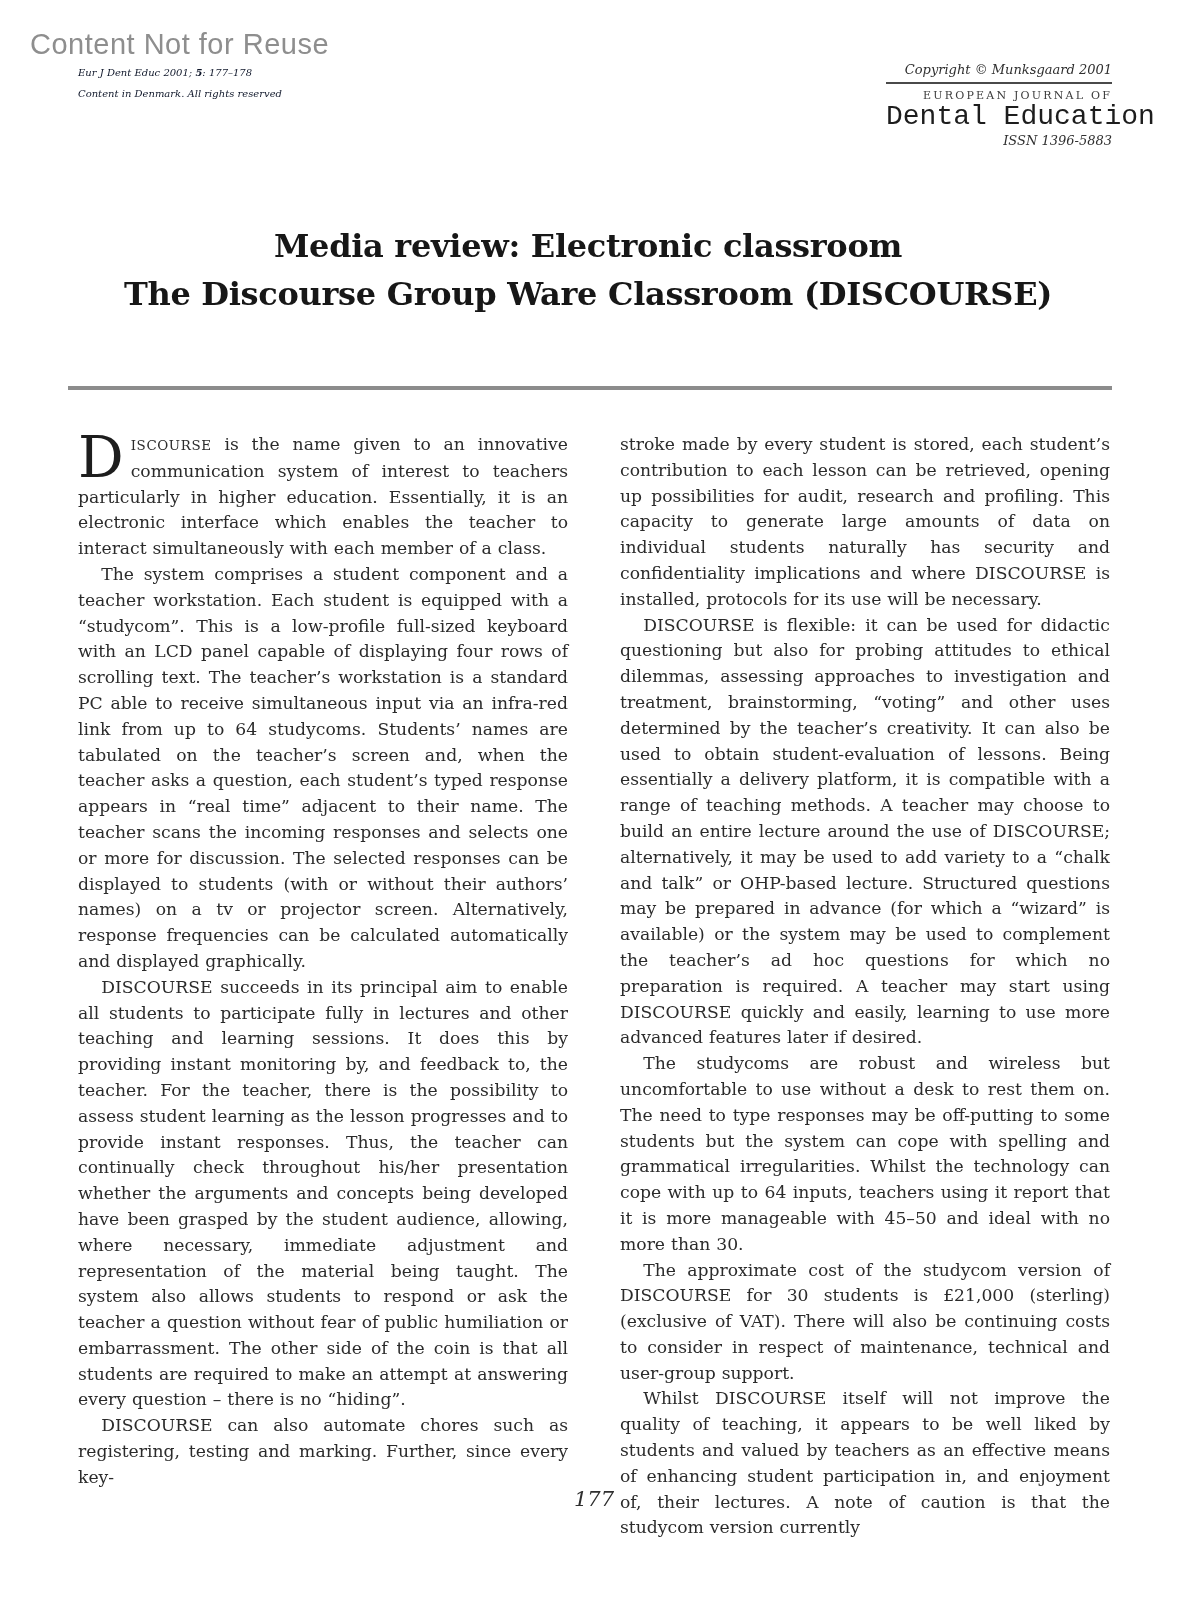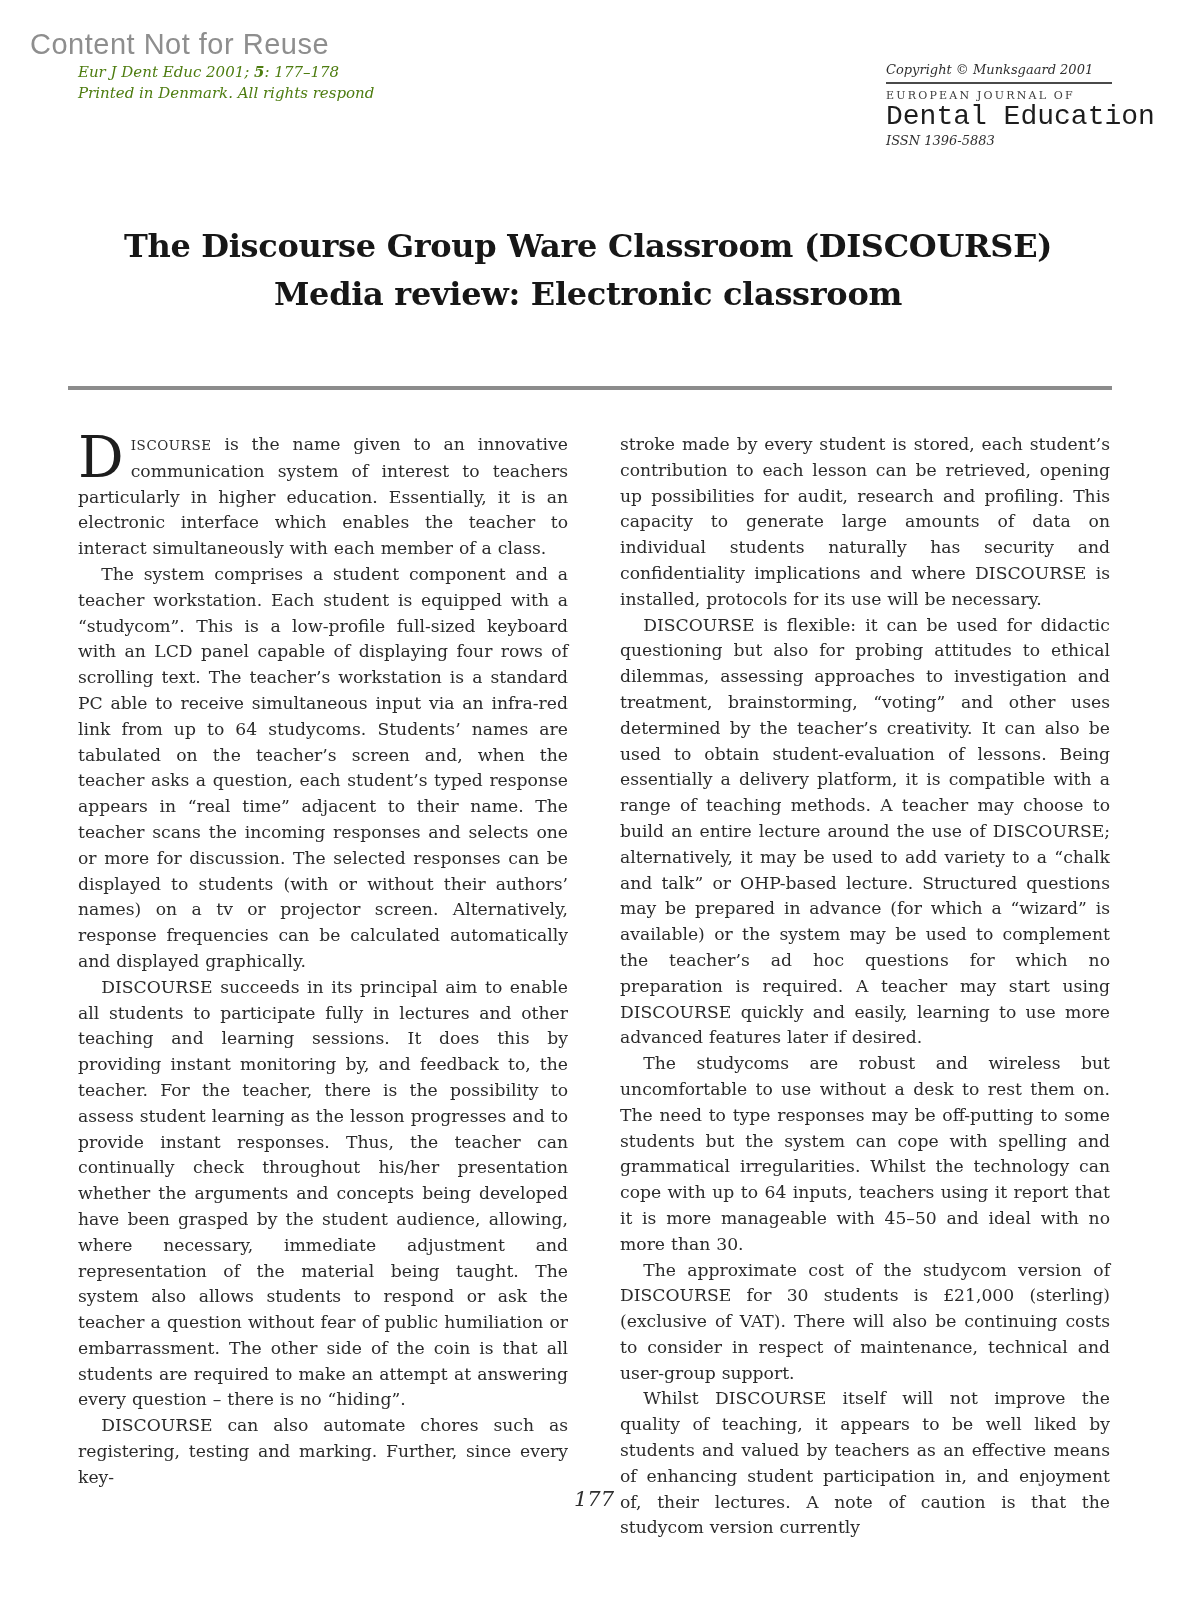--- a/index.html
+++ b/index.html
@@ -20,31 +20,31 @@
     left: 30px; top: 28px;
     font-family: "Liberation Sans", sans-serif;
     font-size: 29px;
     color: #8e8e8e;
     letter-spacing: 0.5px;
   }
   .journal-ref {
     position: absolute;
     left: 78px; top: 62px;
     font-style: italic;
-    font-size: 15px;
+    font-size: 10px;
     line-height: 21px;
-    color: #4d7c0f;
+    color: #0f172a;
   }
   .journal-ref b { font-style: italic; }
 
   .masthead {
     position: absolute;
     left: 886px; top: 62px;
     width: 226px;
-    text-align: left;
+    text-align: right;
     color: #2f2f2f;
   }
   .masthead .copyright {
     font-style: italic;
     font-size: 13px;
     margin-bottom: 5px;
     white-space: nowrap;
   }
   .masthead .masthead-rule {
     height: 2px;
@@ -135,34 +135,34 @@
 </style>
 </head>
 <body>
 
 <div class="page">
 
   <div class="watermark">Content Not for Reuse</div>
 
   <div class="journal-ref">
     <div><span>Eur J Dent Educ 2001; </span><b>5</b><span>: 177–178</span></div>
-    <div>Printed in Denmark. All rights respond</div>
+    <div>Content in Denmark. All rights reserved</div>
   </div>
 
   <div class="masthead">
     <div class="copyright">Copyright © Munksgaard 2001</div>
     <div class="masthead-rule"></div>
     <div class="series">EUROPEAN JOURNAL OF</div>
     <div class="journal-name">Dental Education</div>
     <div class="issn">ISSN 1396-5883</div>
   </div>
 
   <div class="article-title">
+    <div>Media review: Electronic classroom</div>
     <div>The Discourse Group Ware Classroom (DISCOURSE)</div>
-    <div>Media review: Electronic classroom</div>
   </div>
 
   <div class="divider"></div>
 
   <div class="article-body">
 
     <div class="col">
       <p class="para no-indent"><span class="drop-cap">D</span><span class="lead-smallcaps">ISCOURSE</span><span> is the name given to an innovative communication system of interest to teachers particularly in higher education. Essentially, it is an electronic interface which enables the teacher to interact simultaneously with each member of a class.</span></p>
       <p class="para">The system comprises a student component and a teacher workstation. Each student is equipped with a “studycom”. This is a low-profile full-sized keyboard with an LCD panel capable of displaying four rows of scrolling text. The teacher’s workstation is a standard PC able to receive simultaneous input via an infra-red link from up to 64 studycoms. Students’ names are tabulated on the teacher’s screen and, when the teacher asks a question, each student’s typed response appears in “real time” adjacent to their name. The teacher scans the incoming responses and selects one or more for discussion. The selected responses can be displayed to students (with or without their authors’ names) on a tv or projector screen. Alternatively, response frequencies can be calculated automatically and displayed graphically.</p>
       <p class="para">DISCOURSE succeeds in its principal aim to enable all students to participate fully in lectures and other teaching and learning sessions. It does this by providing instant monitoring by, and feedback to, the teacher. For the teacher, there is the possibility to assess student learning as the lesson progresses and to provide instant responses. Thus, the teacher can continually check throughout his/her presentation whether the arguments and concepts being developed have been grasped by the student audience, allowing, where necessary, immediate adjustment and representation of the material being taught. The system also allows students to respond or ask the teacher a question without fear of public humiliation or embarrassment. The other side of the coin is that all students are required to make an attempt at answering every question – there is no “hiding”.</p>

